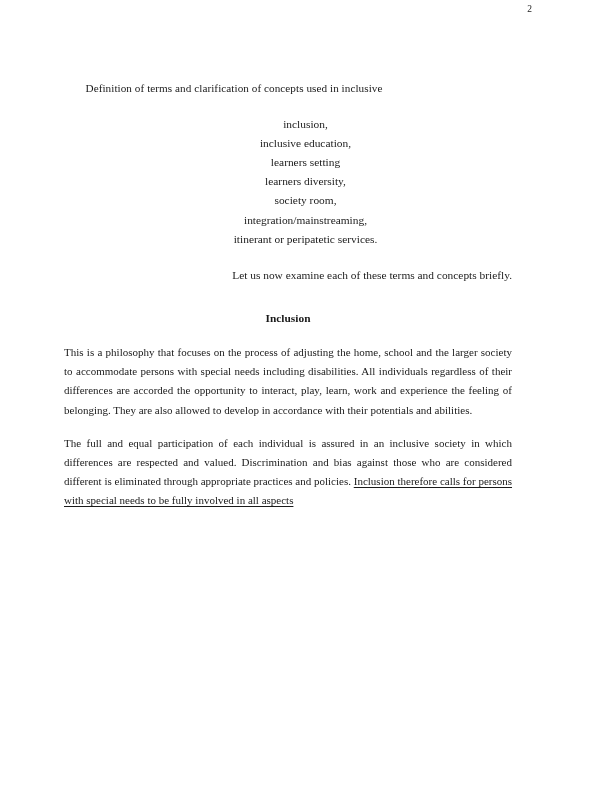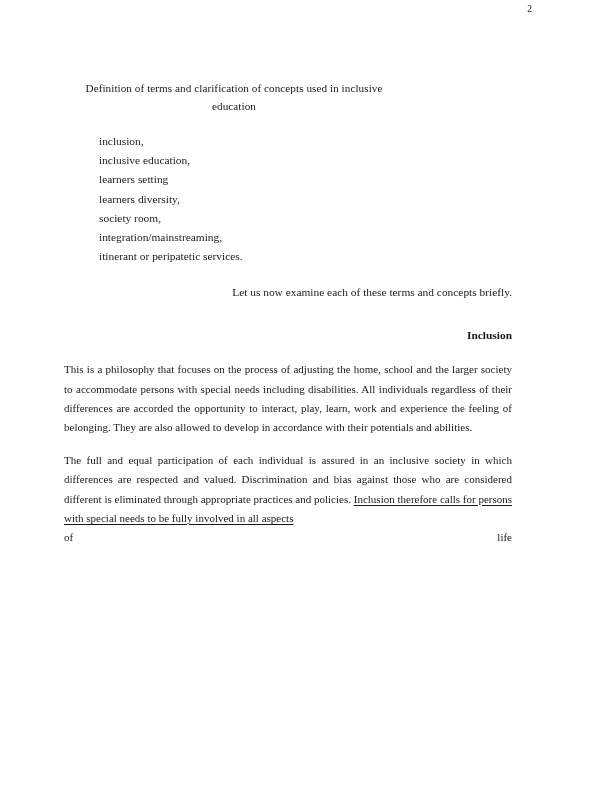--- a/index.html
+++ b/index.html
@@ -68,39 +68,39 @@
   .terms-list {
     list-style: none;
     margin: 0;
     padding: 0;
     padding-top: 17px;
     padding-left: 35px;
   }
   .terms-list li {
     font-size: 11.4px;
     line-height: 19.2px;
-    text-align: left;
+    text-align: center;
     white-space: nowrap;
   }
 
   .closing-line {
     font-size: 11.4px;
     line-height: 16px;
     margin: 0;
     padding-top: 18px;
     text-align: right;
   }
 
   .section-heading {
     font-weight: bold;
     font-size: 11.4px;
     line-height: 16px;
     margin: 0;
     padding-top: 27px;
-    text-align: right;
+    text-align: center;
   }
 
   .body-para {
     font-size: 11px;
     line-height: 19.2px;
     margin: 0;
     padding-top: 17px;
     text-align: justify;
     text-justify: inter-word;
   }
@@ -124,21 +124,20 @@
 <body>
 
 <div class="page">
 
   <div class="page-number">2</div>
 
   <div class="content">
 
     <h1 class="doc-title">
       <span class="title-line-1">Definition of terms and clarification of concepts used in inclusive</span>
-      <span class="title-line-2">education</span>
     </h1>
 
 
     <ul class="terms-list">
       <li>inclusion,</li>
       <li>inclusive education,</li>
       <li>learners setting</li>
       <li>learners diversity,</li>
       <li>society room,</li>
       <li>integration/mainstreaming,</li>
@@ -147,20 +146,16 @@
 
     <p class="closing-line">Let us now examine each of these terms and concepts briefly.</p>
 
     <h2 class="section-heading">Inclusion</h2>
 
     <p class="body-para">This is a philosophy that focuses on the process of adjusting the home, school and the larger society to accommodate persons with special needs including disabilities. All individuals regardless of their differences are accorded the opportunity to interact, play, learn, work and experience the feeling of belonging. They are also allowed to develop in accordance with their potentials and abilities.</p>
 
     <p class="body-para tight-top">
       <span>The full and equal participation of each individual is assured in an inclusive society in which differences are respected and valued. Discrimination and bias against those who are considered different is eliminated through appropriate practices and policies.</span>
       <span class="underlined">Inclusion therefore calls for persons with special needs to be fully involved in all aspects</span>
-      <span class="spread-line">
-        <span>of</span>
-        <span>life</span>
-      </span>
     </p>
 
   </div>
 </div>
 
 </body></html>

